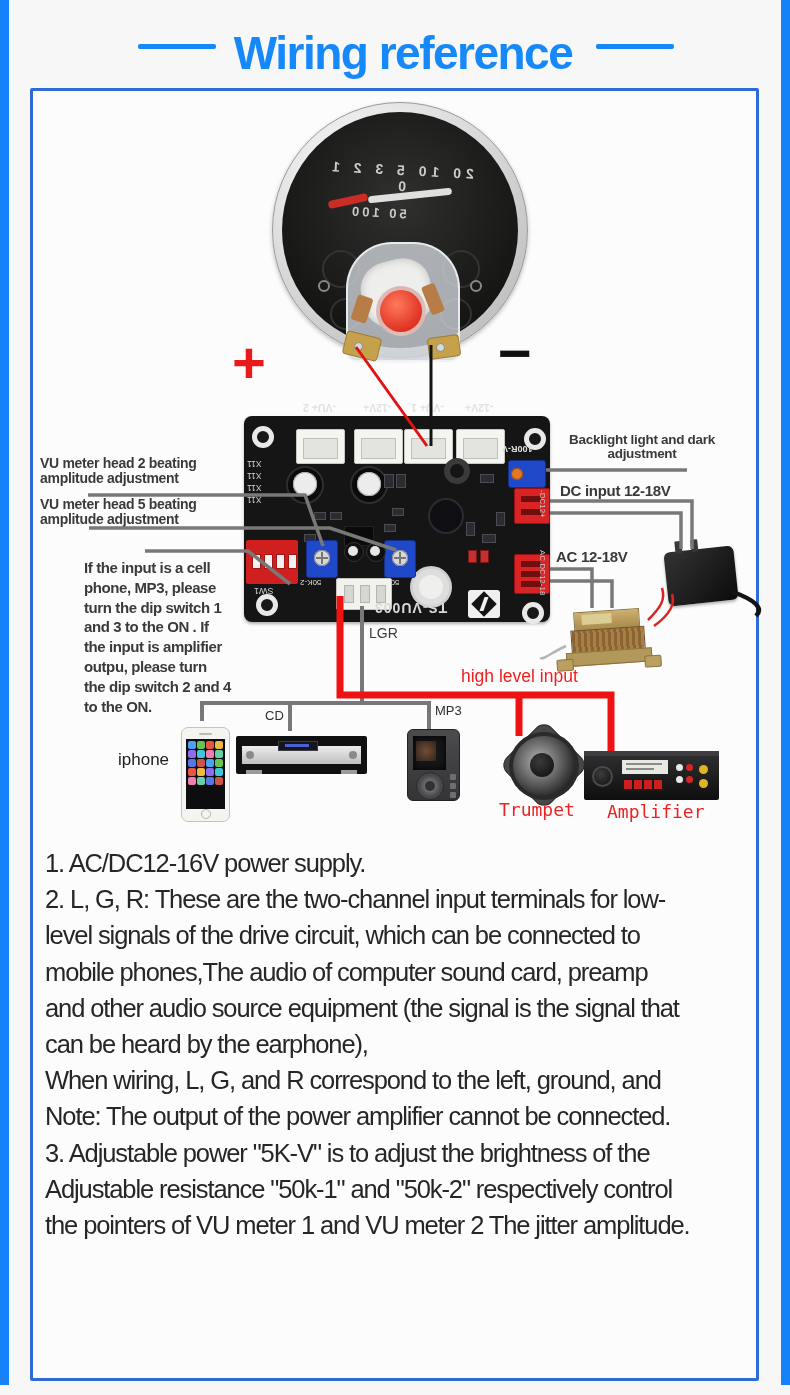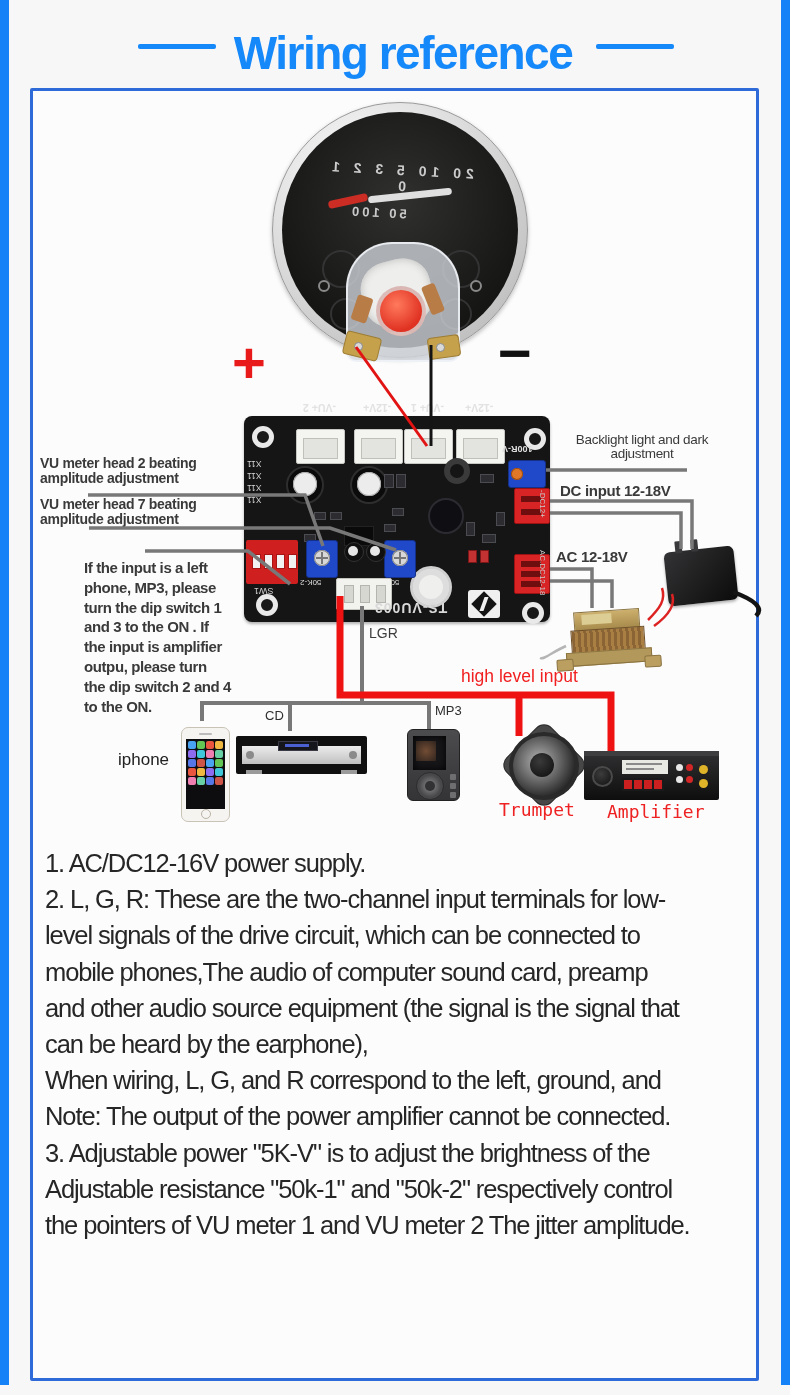--- a/index.html
+++ b/index.html
@@ -68,21 +68,21 @@
   .logo .dia{position:absolute;left:7px;top:5px;width:18px;height:18px;background:#141414;transform:rotate(45deg);}
   .logo .slash{position:absolute;left:14px;top:7px;width:4px;height:14px;background:#f0f0f0;transform:skewX(-20deg);}
   .dipLabel{position:absolute;left:10px;top:170px;font-size:9px;color:#cfcfcf;transform:rotate(180deg);}
   .potLabel{position:absolute;font-size:8px;color:#dcdcdc;transform:rotate(180deg);}
   .cornerLabel{position:absolute;left:258px;top:28px;font-size:9px;font-weight:bold;color:#e0e0e0;transform:rotate(180deg);}
   .redsmd{position:absolute;width:7px;height:11px;background:#c23232;border:1px solid #7d1616;}
 
   
   .annL{position:absolute;left:40px;width:206px;text-align:left;font-size:14px;font-weight:bold;color:#3a3a3a;line-height:14.5px;letter-spacing:-0.3px;}
   .dipNote{position:absolute;left:84px;top:558px;font-size:15px;font-weight:bold;color:#3a3a3a;line-height:19.8px;letter-spacing:-0.4px;}
-  .annBacklight{position:absolute;left:548px;top:433px;width:188px;text-align:center;font-size:13.5px;font-weight:normal;color:#3a3a3a;line-height:14px;letter-spacing:-0.3px;}
+  .annBacklight{position:absolute;left:548px;top:433px;width:188px;text-align:center;font-size:13.5px;font-weight:bold;color:#3a3a3a;line-height:14px;letter-spacing:-0.3px;}
   .annDC{position:absolute;left:560px;top:482px;font-size:15px;font-weight:bold;color:#3a3a3a;letter-spacing:-0.3px;}
   .annAC{position:absolute;left:556px;top:548px;font-size:15px;font-weight:bold;color:#3a3a3a;letter-spacing:-0.3px;}
   .highLevel{position:absolute;left:461px;top:666px;font-size:17.5px;color:#f11f1f;}
   .lgrLabel{position:absolute;left:369px;top:625px;font-size:14px;color:#3c3c3c;}
   .cdLabel{position:absolute;left:265px;top:708px;font-size:13px;color:#2f2f2f;}
   .mp3Label{position:absolute;left:435px;top:703px;font-size:13px;color:#2f2f2f;}
   .iphoneLabel{position:absolute;left:118px;top:750px;font-size:17px;color:#222;}
   .devRed{position:absolute;font-family:"DejaVu Sans Mono",monospace;font-size:18px;color:#ee2222;}
 
   
@@ -276,25 +276,25 @@
       <span class="dia"></span>
       <span class="slash"></span>
     </div>
 </div>
 
 <div class="annL" style="top:456px;">
     <div>VU meter head 2 beating</div>
     <div>amplitude adjustment</div>
   </div>
 <div class="annL" style="top:497px;">
-    <div>VU meter head 7 beating</div>
+    <div>VU meter head 5 beating</div>
     <div>amplitude adjustment</div>
   </div>
 <div class="dipNote">
-    <div>If the input is a left</div>
+    <div>If the input is a cell</div>
     <div>phone, MP3, please</div>
     <div>turn the dip switch 1</div>
     <div>and 3 to the ON . If</div>
     <div>the input is amplifier</div>
     <div>outpu, please turn</div>
     <div>the dip switch 2 and 4</div>
     <div>to the ON.</div>
   </div>
 <div class="annBacklight">
     <div>Backlight light and dark</div>

